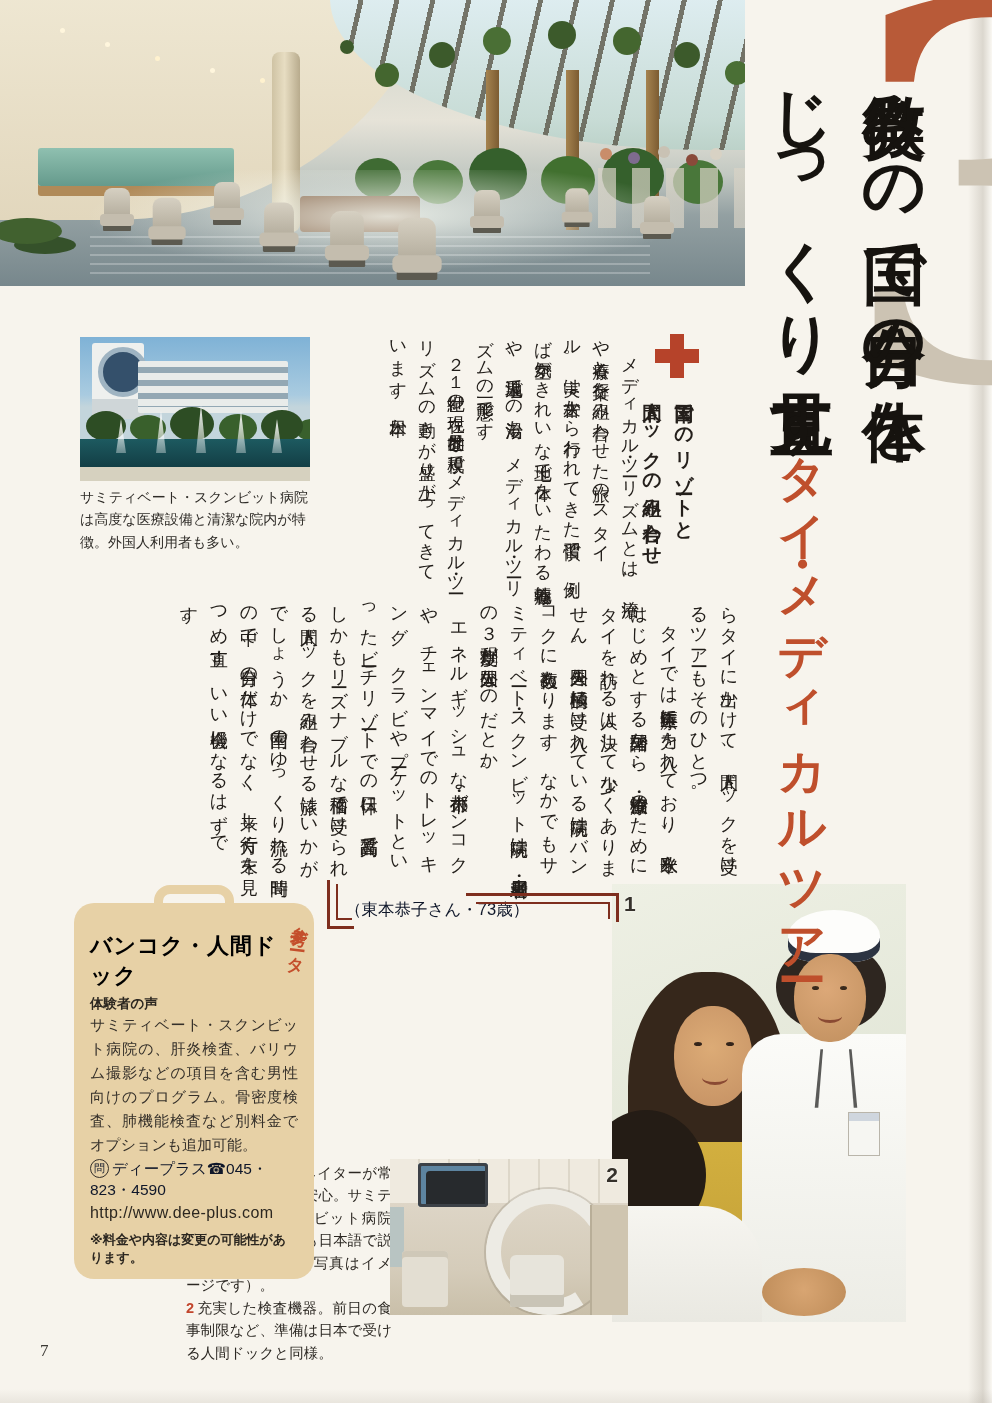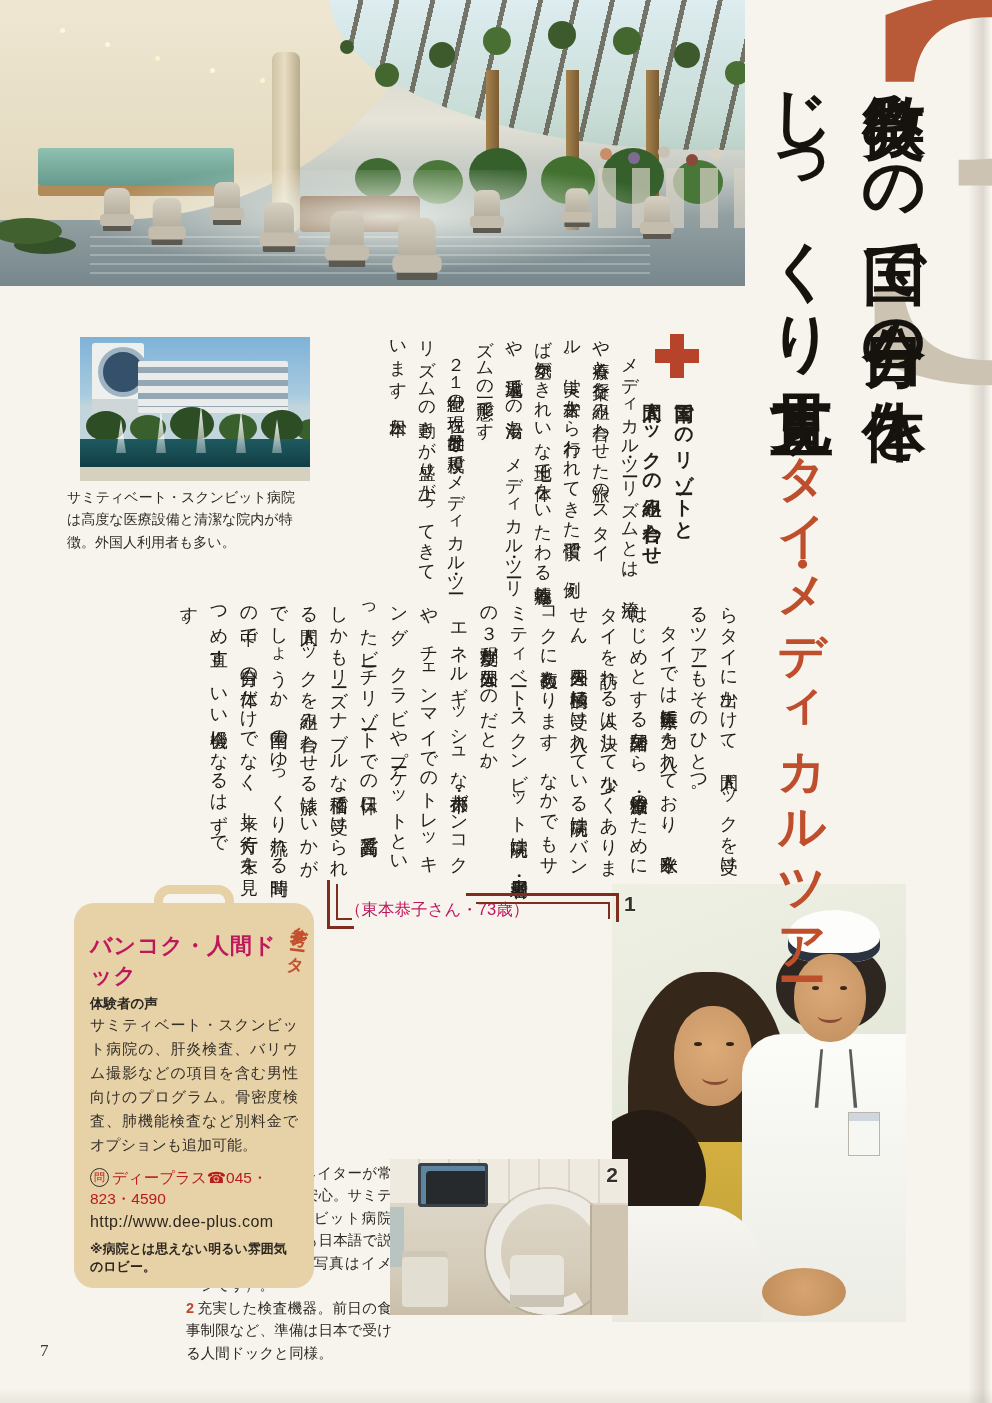--- a/index.html
+++ b/index.html
@@ -31,21 +31,21 @@
   .vtext p{margin:0;}
   .vtext .indent{text-indent:1em;}
   .body-upper{position:absolute;left:322px;top:328px;width:322px;height:262px;
               font-size:17.5px;line-height:29px;letter-spacing:0.3px;}
   .body-lower{position:absolute;left:84px;top:594px;width:660px;height:285px;
               font-size:18px;line-height:30px;letter-spacing:0.4px;}
 
   
   .caption{position:absolute;font-size:14px;line-height:1.6;color:#2e2b27;}
   .caption-lobby{left:86px;top:291px;width:540px;}
-  .caption-hospital{left:67px;top:486px;width:240px;}
+  .caption-hospital{left:80px;top:486px;width:240px;}
 
   
   .photo-lobby{position:absolute;left:0;top:0;width:745px;height:286px;overflow:hidden;
                background:linear-gradient(180deg,#c9cec7 0,#dadbd1 70px,#e6e3d8 120px,#c2c8c2 175px,#93a0a2 215px,#77878c 286px);}
   .lobby-ceiling{position:absolute;left:-70px;top:-90px;width:520px;height:310px;
                  background:linear-gradient(180deg,#f3edda,#e2d7bd);border-bottom-right-radius:65% 100%;}
   .lobby-glass{position:absolute;left:330px;top:-10px;width:420px;height:160px;
                background:linear-gradient(180deg,#dfeef2,#c8dcd6 80%,#bcd2c9);
                border-bottom-left-radius:90% 95%;}
   .lobby-beams{position:absolute;left:330px;top:-10px;width:420px;height:160px;
@@ -103,43 +103,43 @@
 
   
   .ref-box{position:absolute;left:74px;top:885px;width:240px;z-index:2;}
   .tag-handle{position:absolute;left:50%;top:0;transform:translateX(-50%);width:62px;height:42px;
               border:9px solid #e7d1a6;border-radius:16px;}
   .ref-body{position:relative;margin-top:18px;background:#e7d1a6;border-radius:20px;
             padding:16px 16px 12px 16px;min-height:205px;}
   .tag-label{position:absolute;top:10px;right:4px;writing-mode:vertical-rl;color:#c44f2c;font-weight:700;
              font-size:17px;letter-spacing:3px;transform:rotate(7deg);}
   .ref-title{margin:12px 0 4px;font-family:"Liberation Serif","DejaVu Serif",serif;
-             font-size:22px;font-weight:700;letter-spacing:1px;color:#be185d;}
+             font-size:22px;font-weight:700;letter-spacing:1px;color:#000000;}
   .ref-sub{font-size:13.5px;font-weight:700;color:#2c2720;}
   .ref-price{font-size:25px;font-weight:700;color:#26211a;margin:2px 0 10px;}
   .ref-desc{margin:0;font-size:15px;line-height:1.6;color:#35302a;text-align:justify;}
-  .ref-contact{margin-top:11px;font-size:15.5px;color:#b91c1c;}
+  .ref-contact{margin-top:2px;font-size:15.5px;color:#0f172a;}
   .circled{display:inline-block;width:17px;height:17px;border:1.5px solid #35302a;border-radius:50%;
            font-size:11px;line-height:17px;text-align:center;margin-right:3px;vertical-align:2px;}
   .ref-url{font-size:16px;letter-spacing:.4px;color:#2c2720;margin-top:3px;}
   .ref-note{font-size:13px;font-weight:700;color:#2c2720;margin-top:9px;}
 
   
   .testimonial{position:absolute;left:345px;top:897px;width:260px;z-index:2;}
   .corner-tr{position:absolute;top:-4px;right:-14px;width:150px;height:26px;
              border-top:3px solid #7e2e1e;border-right:3px solid #7e2e1e;}
   .corner-tr::before{content:"";position:absolute;top:6px;right:6px;width:132px;height:15px;
              border-top:2.5px solid #7e2e1e;border-right:2.5px solid #7e2e1e;}
   .corner-bl{position:absolute;left:-18px;bottom:-8px;width:24px;height:46px;
              border-left:3px solid #7e2e1e;border-bottom:3px solid #7e2e1e;}
   .corner-bl::before{content:"";position:absolute;left:6px;bottom:6px;width:14px;height:34px;
              border-left:2.5px solid #7e2e1e;border-bottom:2.5px solid #7e2e1e;}
   .t-head{margin:26px 0 0;color:#b5432c;font-size:24px;font-weight:800;letter-spacing:26px;white-space:nowrap;}
   .t-body{margin:14px 0 0;font-size:16.5px;line-height:1.62;color:#2c2824;text-align:justify;}
-  .t-attr{margin:2px 0 0;font-size:16.5px;color:#be185d;}
+  .t-attr{margin:2px 0 0;font-size:16.5px;color:#0f172a;}
 
   
   .photo-nurse{position:absolute;left:612px;top:884px;width:294px;height:438px;overflow:hidden;z-index:1;
                background:linear-gradient(160deg,#eef0e4 0,#e3e7d8 55%,#d9dfcd 100%);}
   .plabel{position:absolute;font-size:21px;font-weight:800;color:#35312b;text-shadow:0 0 3px rgba(255,255,255,.8);}
   .pl1{left:12px;top:8px;}
   .pl2{right:10px;top:4px;}
   .nurse-cap{position:absolute;left:176px;top:26px;width:92px;height:52px;background:#fdfdfb;
              border-radius:50% 50% 30% 30%;box-shadow:inset 0 -9px 0 #2c3442;}
   .nurse-hair{position:absolute;left:164px;top:58px;width:110px;height:90px;border-radius:50%;background:#2e2620;}
@@ -278,21 +278,21 @@
 
   <div class="ref-box">
     <div class="tag-handle"></div>
     <div class="ref-body">
       <div class="tag-label">参考データ</div>
       <h3 class="ref-title">バンコク・人間ドック</h3>
       <div class="ref-sub">体験者の声</div>
       <p class="ref-desc">サミティベート・スクンビット病院の、肝炎検査、バリウム撮影などの項目を含む男性向けのプログラム。骨密度検査、肺機能検査など別料金でオプションも追加可能。</p>
       <div class="ref-contact"><span class="circled">問</span><span>ディープラス☎045・823・4590</span></div>
       <div class="ref-url">http://www.dee-plus.com</div>
-      <div class="ref-note">※病院とは思えない明るい雰囲気のロビー。</div>
+      <div class="ref-note">※料金や内容は変更の可能性があります。</div>
     </div>
   </div>
 
   <div class="testimonial">
     <div class="corner-tr"></div>
     <p class="t-attr">（東本恭子さん・73歳）</p>
     <div class="corner-bl"></div>
   </div>
 
   <div class="photo-nurse">

